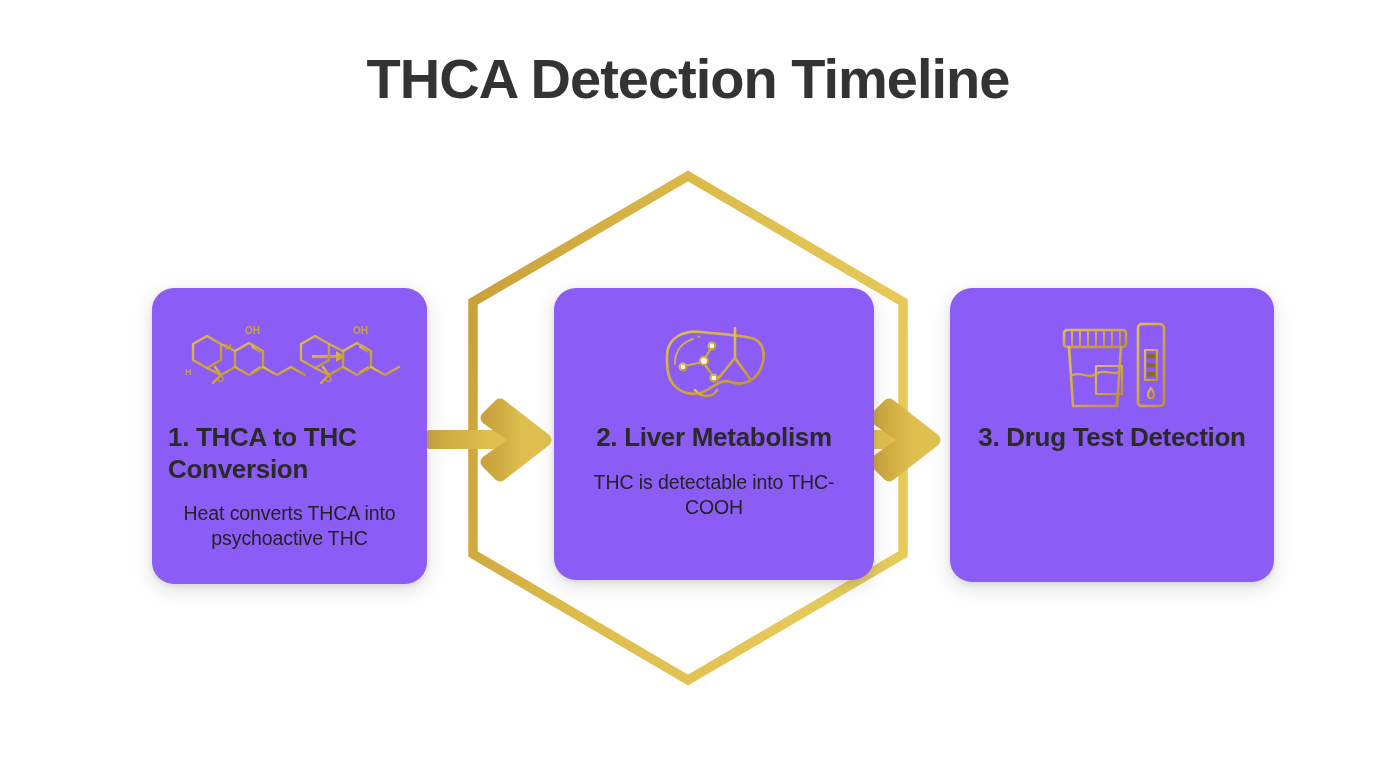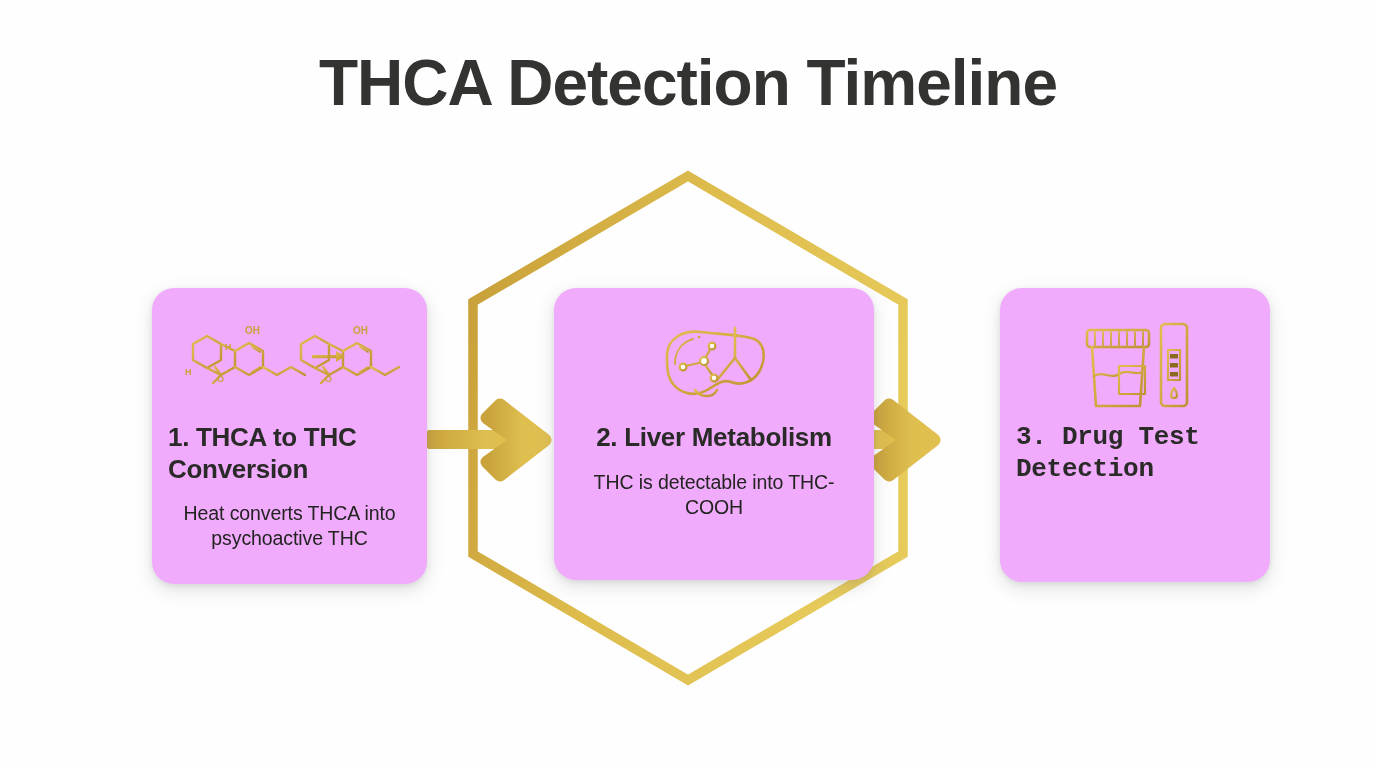--- a/index.html
+++ b/index.html
@@ -22,54 +22,54 @@
     overflow: hidden;
   }
 
   
   #page-title {
     position: absolute;
     left: 0;
     top: 48px;
     width: 1376px;
     text-align: center;
-    font-size: 64px;
+    font-size: 56px;
     font-weight: bold;
     letter-spacing: -1px;
     color: #333331;
     line-height: 1.1;
     white-space: nowrap;
   }
 
   
   #flow-graphics {
     position: absolute;
     left: 0;
     top: 0;
     width: 1376px;
     height: 768px;
     pointer-events: none;
   }
 
   
   .card {
     position: absolute;
-    background: #f0abfc;
+    background: #8b5cf6;
     border-radius: 22px;
     box-shadow: 0 6px 18px rgba(120,120,125,0.22),
                 0 2px 5px rgba(120,120,125,0.14);
     display: flex;
     flex-direction: column;
     align-items: center;
     box-sizing: border-box;
     padding: 26px 14px 18px 14px;
   }
   #card-1 { left: 152px; top: 288px; width: 275px; height: 296px; }
   #card-2 { left: 554px; top: 288px; width: 320px; height: 292px; }
-  #card-3 { left: 1000px; top: 288px; width: 270px; height: 294px; font-family: Liberation Mono, monospace; }
+  #card-3 { left: 950px; top: 288px; width: 324px; height: 294px; }
 
   .card-icon {
     height: 104px;
     display: flex;
     align-items: center;
     justify-content: center;
     margin-bottom: 4px;
   }
   .card-title {
     font-size: 26px;

